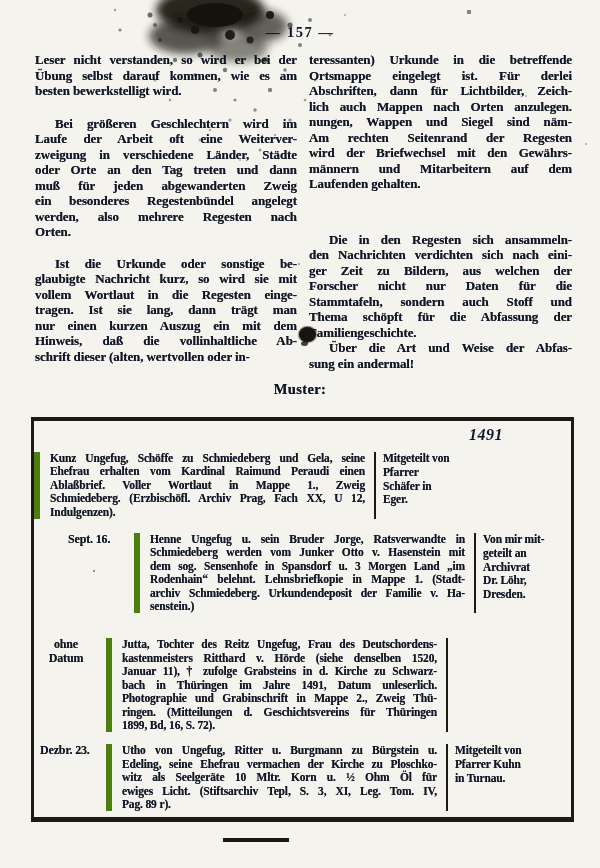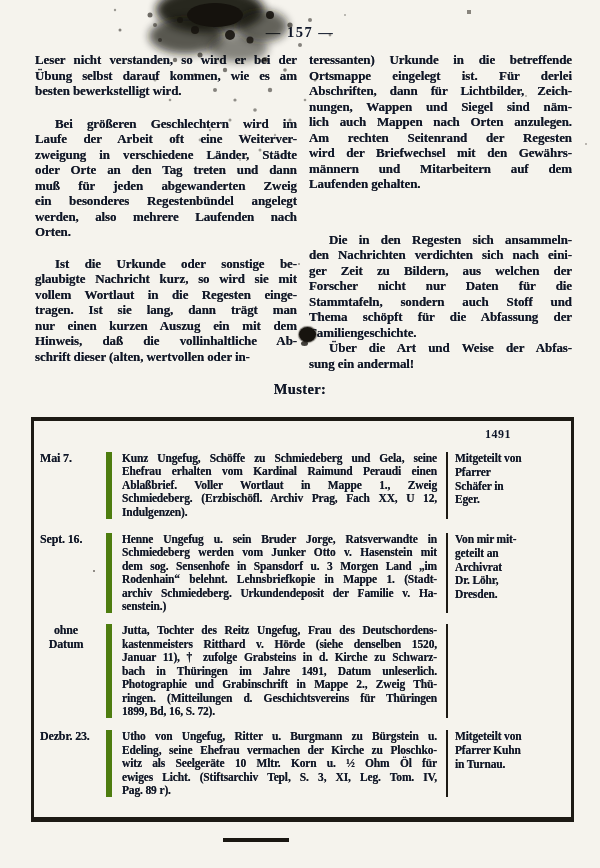--- a/index.html
+++ b/index.html
@@ -33,25 +33,25 @@
     position:absolute; top:381px; left:0; width:100%;
     text-align:center; font-size:14.5px; letter-spacing:.4px;
     text-shadow:0 0 .4px rgba(35,32,27,.8);
   }
   
   .rtable{
     position:absolute; left:31px; top:417px; width:543px; height:405px;
     border:3px solid #1d1a15; border-top-width:4px; border-bottom-width:5px;
     font-size:11.5px; line-height:13.4px; letter-spacing:-0.15px; z-index:1;
   }
-  .year{position:absolute; top:7px; right:60px; font-size:12px; letter-spacing:.5px;}
+  .year{position:absolute; top:7px; right:68px; font-size:16px; letter-spacing:.5px;font-style:italic;}
   .rows{margin-top:31px;}
   .trow{display:flex; align-items:stretch;}
   .trow.r1{margin-bottom:14px;}
-  .trow.r2{margin-bottom:11px;}
+  .trow.r2{margin-bottom:25px;padding-left:28px;}
   .trow.r3{margin-bottom:12px;}
   .tdate{width:72px; padding:0 2px 0 6px; font-size:12px; white-space:pre-line; text-shadow:0 0 .4px rgba(35,32,27,.75);}
   .tdate.center{text-align:center; padding-left:0; padding-right:8px;}
   .ttext{
     width:342px; padding:0 9px 0 10px;
     border-left:6px solid #4d7c0f; border-right:2px solid #1d1a15;
   }
   .ttext .line{text-shadow:0 0 .35px rgba(35,32,27,.75);}
   .tnote{flex:1; padding-left:7px; padding-right:2px; font-size:11.5px; line-height:13.8px; white-space:pre-line; text-shadow:0 0 .4px rgba(35,32,27,.75);}
   
@@ -147,43 +147,43 @@
         <div class="line" data-last="true">besten bewerkstelligt wird.</div>
       </div>
     <div class="para p2 indent">
 
     <div class="line" data-first="true">Bei größeren Geschlechtern wird im</div>
         <div class="line">Laufe der Arbeit oft eine Weiterver-</div>
         <div class="line">zweigung in verschiedene Länder, Städte</div>
         <div class="line">oder Orte an den Tag treten und dann</div>
         <div class="line">muß für jeden abgewanderten Zweig</div>
         <div class="line">ein besonderes Regestenbündel angelegt</div>
-        <div class="line">werden, also mehrere Laufenden nach</div>
+        <div class="line">werden, also mehrere Regesten nach</div>
         <div class="line" data-last="true">Orten.</div>
       </div>
     <div class="para p3 indent">
 
     <div class="line" data-first="true">Ist die Urkunde oder sonstige be-</div>
         <div class="line">glaubigte Nachricht kurz, so wird sie mit</div>
         <div class="line">vollem Wortlaut in die Regesten einge-</div>
         <div class="line">tragen. Ist sie lang, dann trägt man</div>
         <div class="line">nur einen kurzen Auszug ein mit dem</div>
         <div class="line">Hinweis, daß die vollinhaltliche Ab-</div>
         <div class="line" data-last="true">schrift dieser (alten, wertvollen oder in-</div>
       </div>
   </div>
 
   <div class="col col-right">
     <div class="para p1">
 
     <div class="line" data-first="true">teressanten) Urkunde in die betreffende</div>
         <div class="line">Ortsmappe eingelegt ist. Für derlei</div>
         <div class="line">Abschriften, dann für Lichtbilder, Zeich-</div>
+        <div class="line">lich auch Mappen nach Orten anzulegen.</div>
         <div class="line">nungen, Wappen und Siegel sind näm-</div>
-        <div class="line">lich auch Mappen nach Orten anzulegen.</div>
         <div class="line">Am rechten Seitenrand der Regesten</div>
         <div class="line">wird der Briefwechsel mit den Gewährs-</div>
         <div class="line">männern und Mitarbeitern auf dem</div>
         <div class="line" data-last="true">Laufenden gehalten.</div>
       </div>
     <div class="para p2 indent">
 
     <div class="line" data-first="true">Die in den Regesten sich ansammeln-</div>
         <div class="line">den Nachrichten verdichten sich nach eini-</div>
         <div class="line">ger Zeit zu Bildern, aus welchen der</div>
@@ -201,21 +201,20 @@
 
   <div class="ink-dot"></div>
 
   <div class="muster">Muster:</div>
 
   <div class="rtable">
     <div class="year">1491</div>
     <div class="rows">
 
       <div class="trow r1">
-        <div class="tdate">Mai 7.</div>
         <div class="ttext">
 
         <div class="line" data-first="true">Kunz Ungefug, Schöffe zu Schmiedeberg und Gela, seine</div>
             <div class="line">Ehefrau erhalten vom Kardinal Raimund Peraudi einen</div>
             <div class="line">Ablaßbrief. Voller Wortlaut in Mappe 1., Zweig</div>
             <div class="line">Schmiedeberg. (Erzbischöfl. Archiv Prag, Fach XX, U 12,</div>
             <div class="line" data-last="true">Indulgenzen).</div>
           </div>
         <div class="tnote">Mitgeteilt von
 Pfarrer

